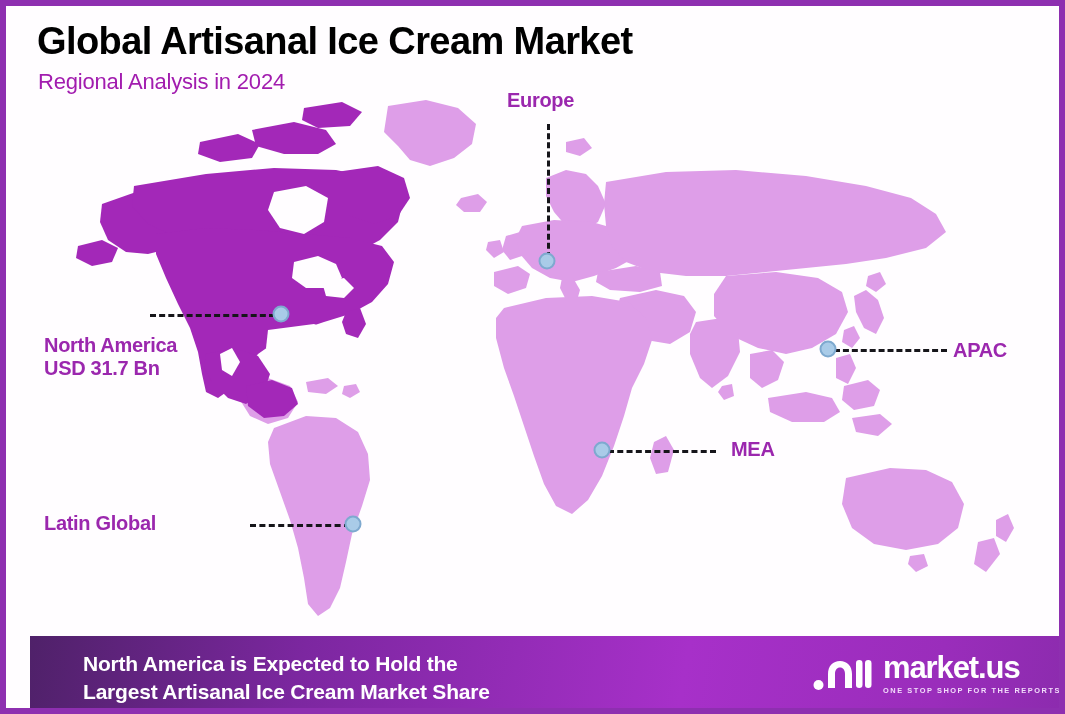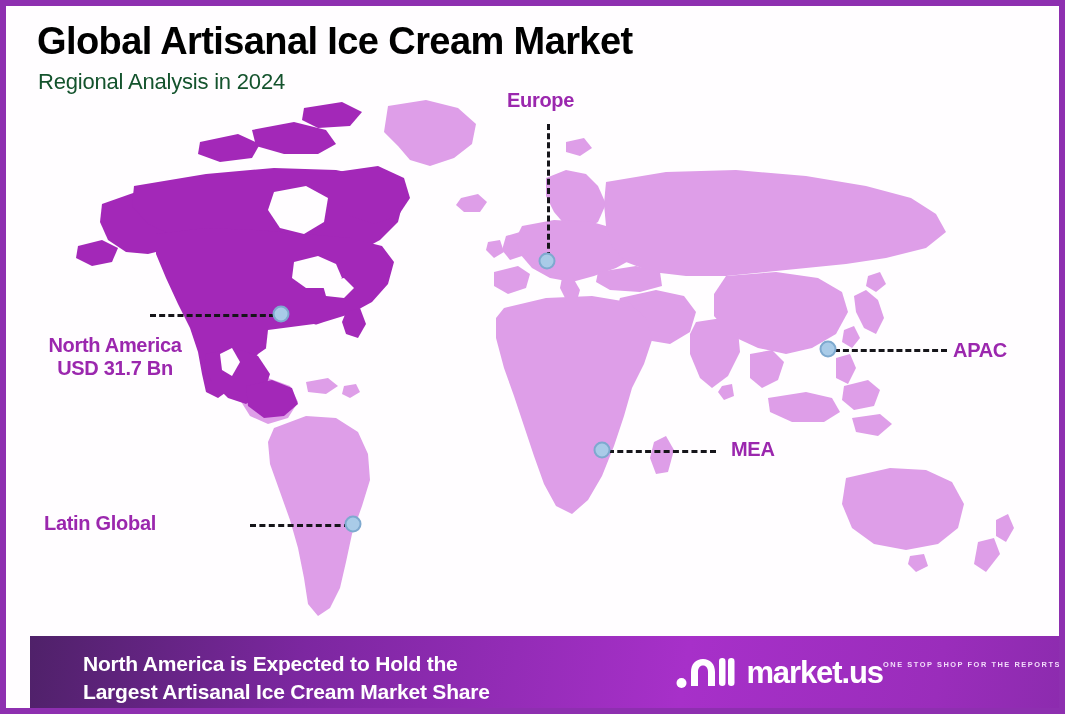--- a/index.html
+++ b/index.html
@@ -12,21 +12,21 @@
   #canvas{position:absolute;left:0;top:0;width:1053px;height:702px;overflow:hidden;background:#fffdff;}
 
   
   .title{
     position:absolute;left:31px;top:14px;
     font-size:38px;font-weight:bold;color:#000000;
     letter-spacing:-0.6px;white-space:nowrap;
   }
   .subtitle{
     position:absolute;left:32px;top:63px;
-    font-size:22px;font-weight:normal;color:#14532d;
+    font-size:22px;font-weight:normal;color:#a21caf;
     letter-spacing:-0.2px;white-space:nowrap;
   }
 
   
   #map{position:absolute;left:0px;top:80px;width:1053px;height:545px;}
   #map svg{display:block;width:100%;height:100%;}
 
   
   .marker{
     position:absolute;width:17px;height:17px;border-radius:50%;
@@ -35,36 +35,36 @@
   }
   .conn{position:absolute;}
   .conn-h{height:0;border-top:3px dashed #16151a;}
   .conn-v{width:0;border-left:3px dashed #16151a;}
 
   .rlabel{
     position:absolute;color:#9B27AE;font-weight:bold;
     font-size:20px;letter-spacing:-0.3px;line-height:1.16;
     white-space:nowrap;
   }
-  .rlabel.multi{white-space:normal;text-align:center;}
+  .rlabel.multi{white-space:normal;}
 
   
   #footer{
     position:absolute;left:0;bottom:0;width:1053px;height:72px;
     background:linear-gradient(100deg,#4F2169 0%,#7C27A0 26%,#A730C9 62%,#9A2DBB 86%,#8A2BAC 100%);
     margin-left:24px;
   }
   #footer-text{
     position:absolute;left:53px;top:14px;
     color:#ffffff;font-size:21px;font-weight:bold;line-height:1.35;
     letter-spacing:-0.2px;
   }
   #logo{position:absolute;right:22px;top:16px;display:flex;align-items:center;gap:11px;}
   #logo-mark{width:60px;height:40px;}
-  #logo-text{display:flex;align-items:flex-start;}
+  #logo-text{display:flex;flex-direction:column;align-items:flex-start;}
   #logo-word{color:#fff;font-size:31px;font-weight:bold;letter-spacing:-1.1px;line-height:1;}
   #logo-tag{color:#f2dcfb;font-size:7.4px;font-weight:bold;letter-spacing:1.55px;margin-top:3px;}
 </style>
 </head>
 <body>
 
 <div id="infographic">
  <div id="canvas">
 
   <div class="title">Global Artisanal Ice Cream Market</div>

